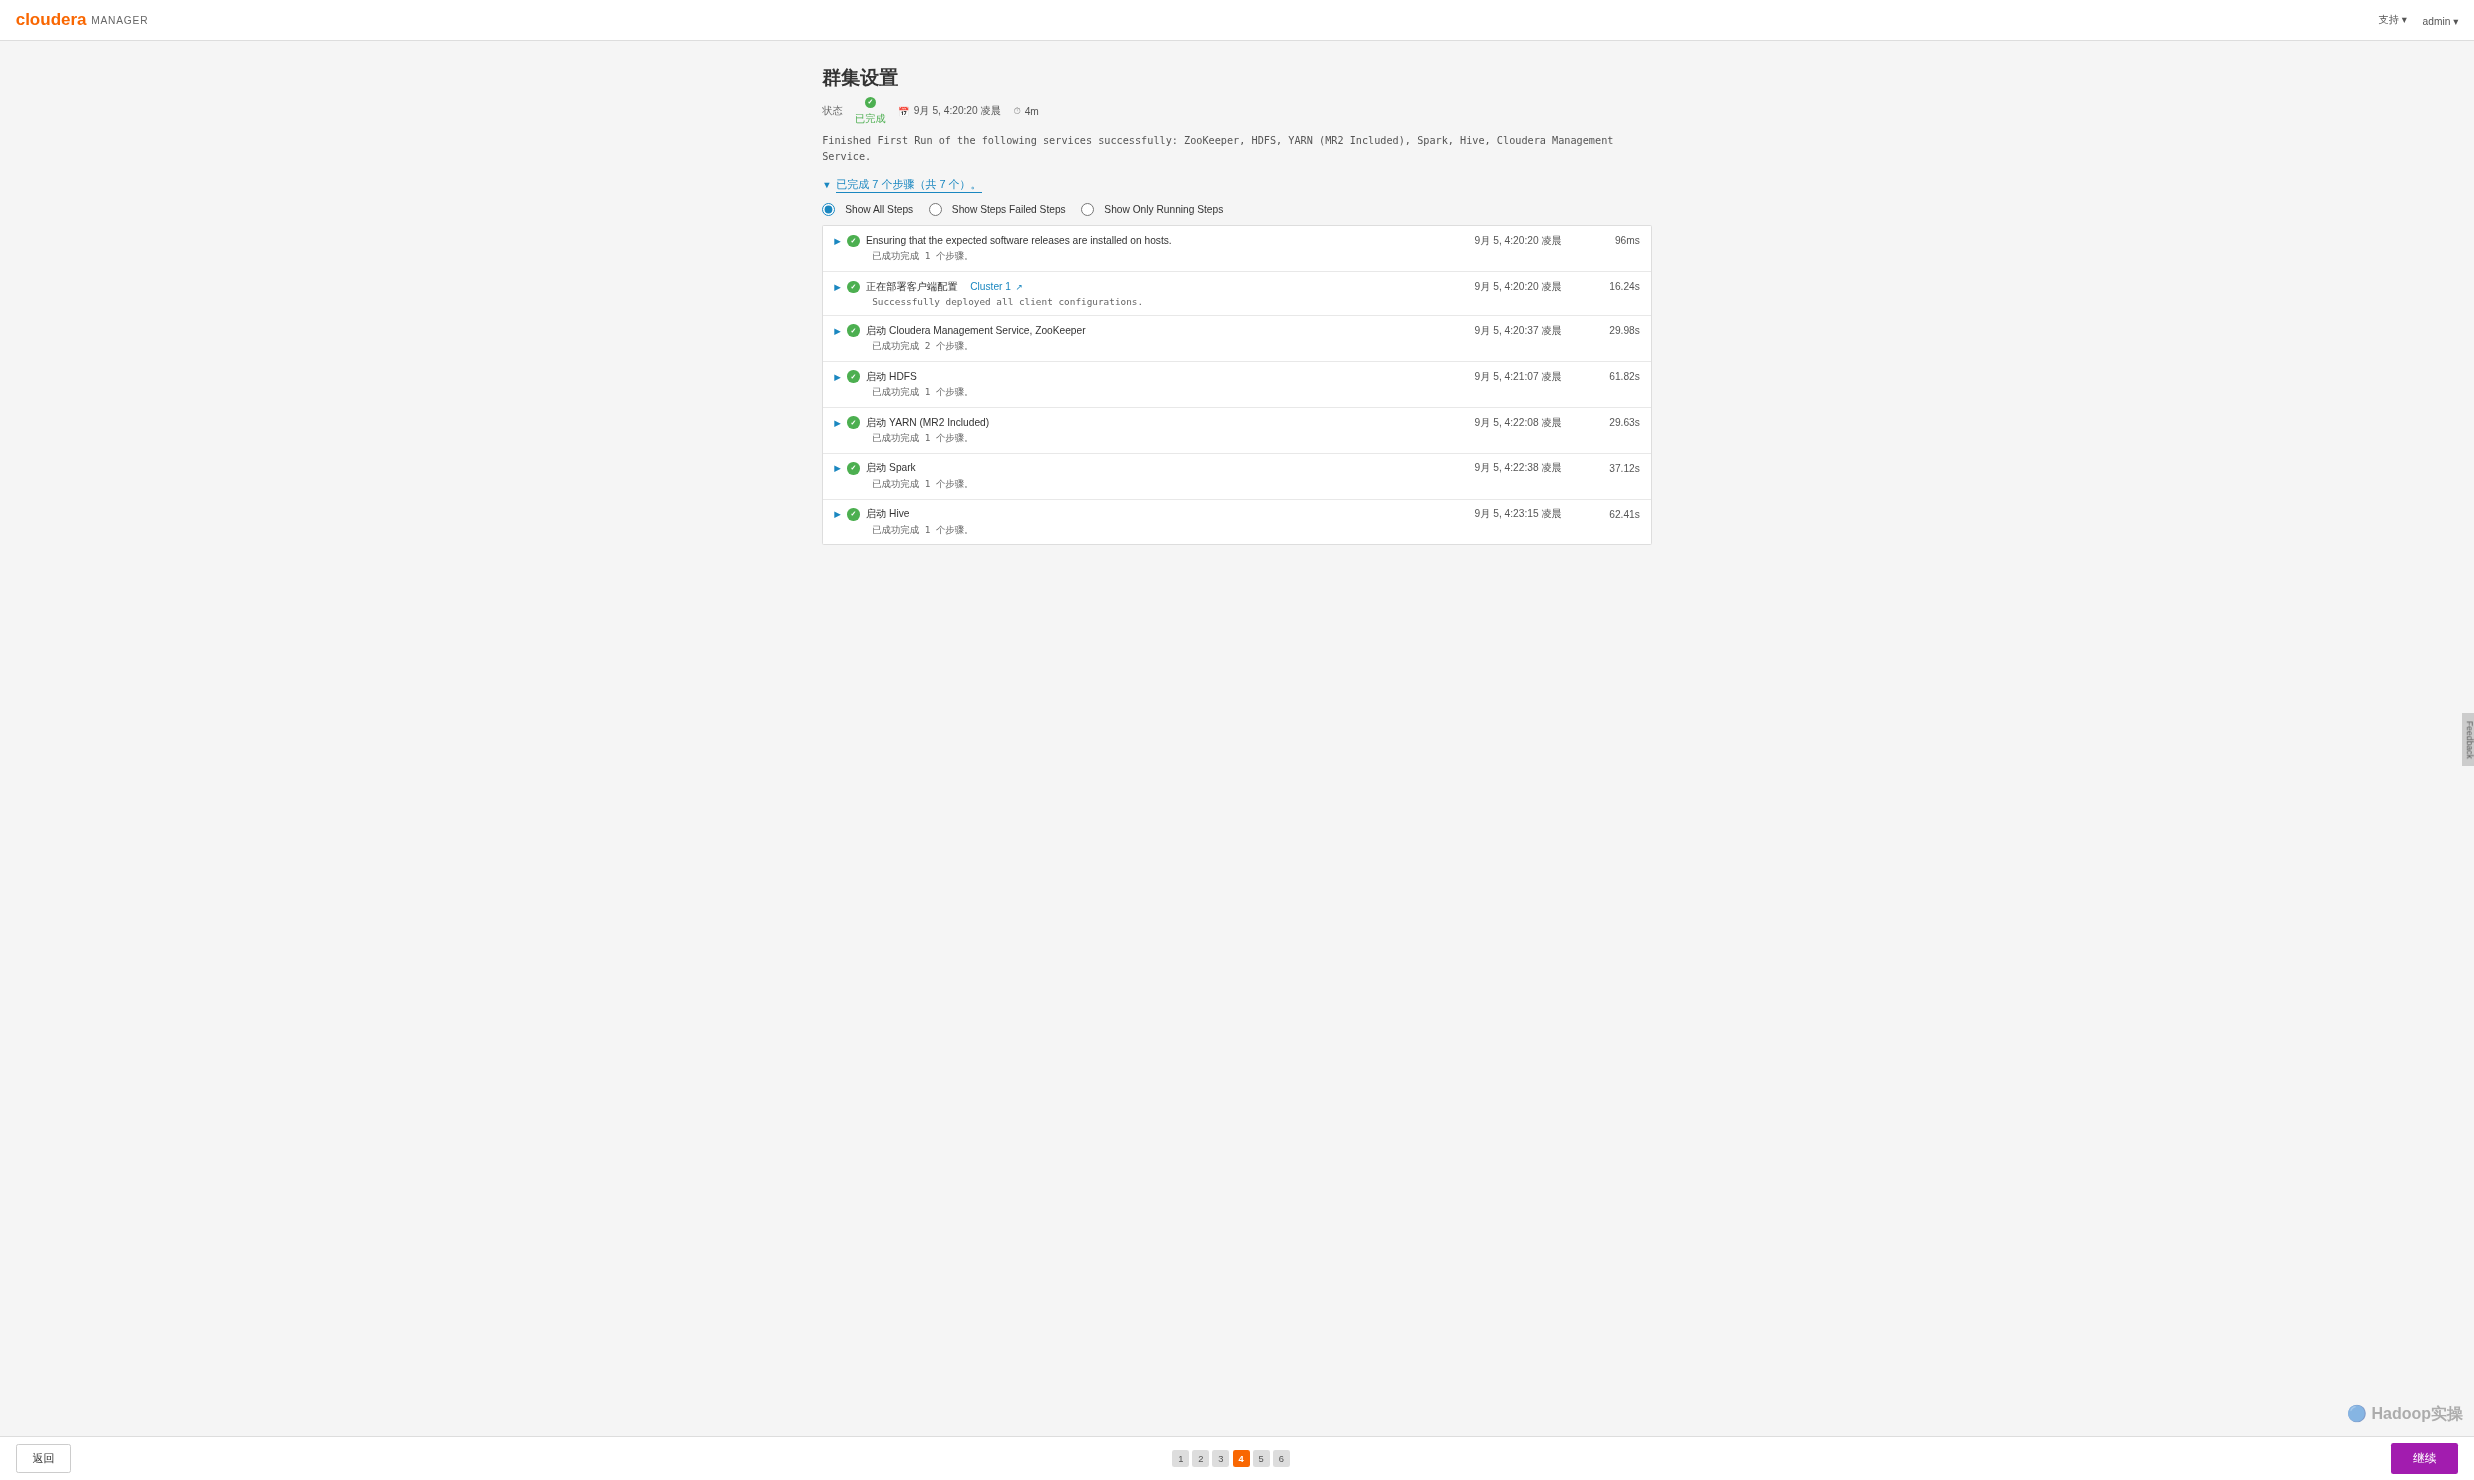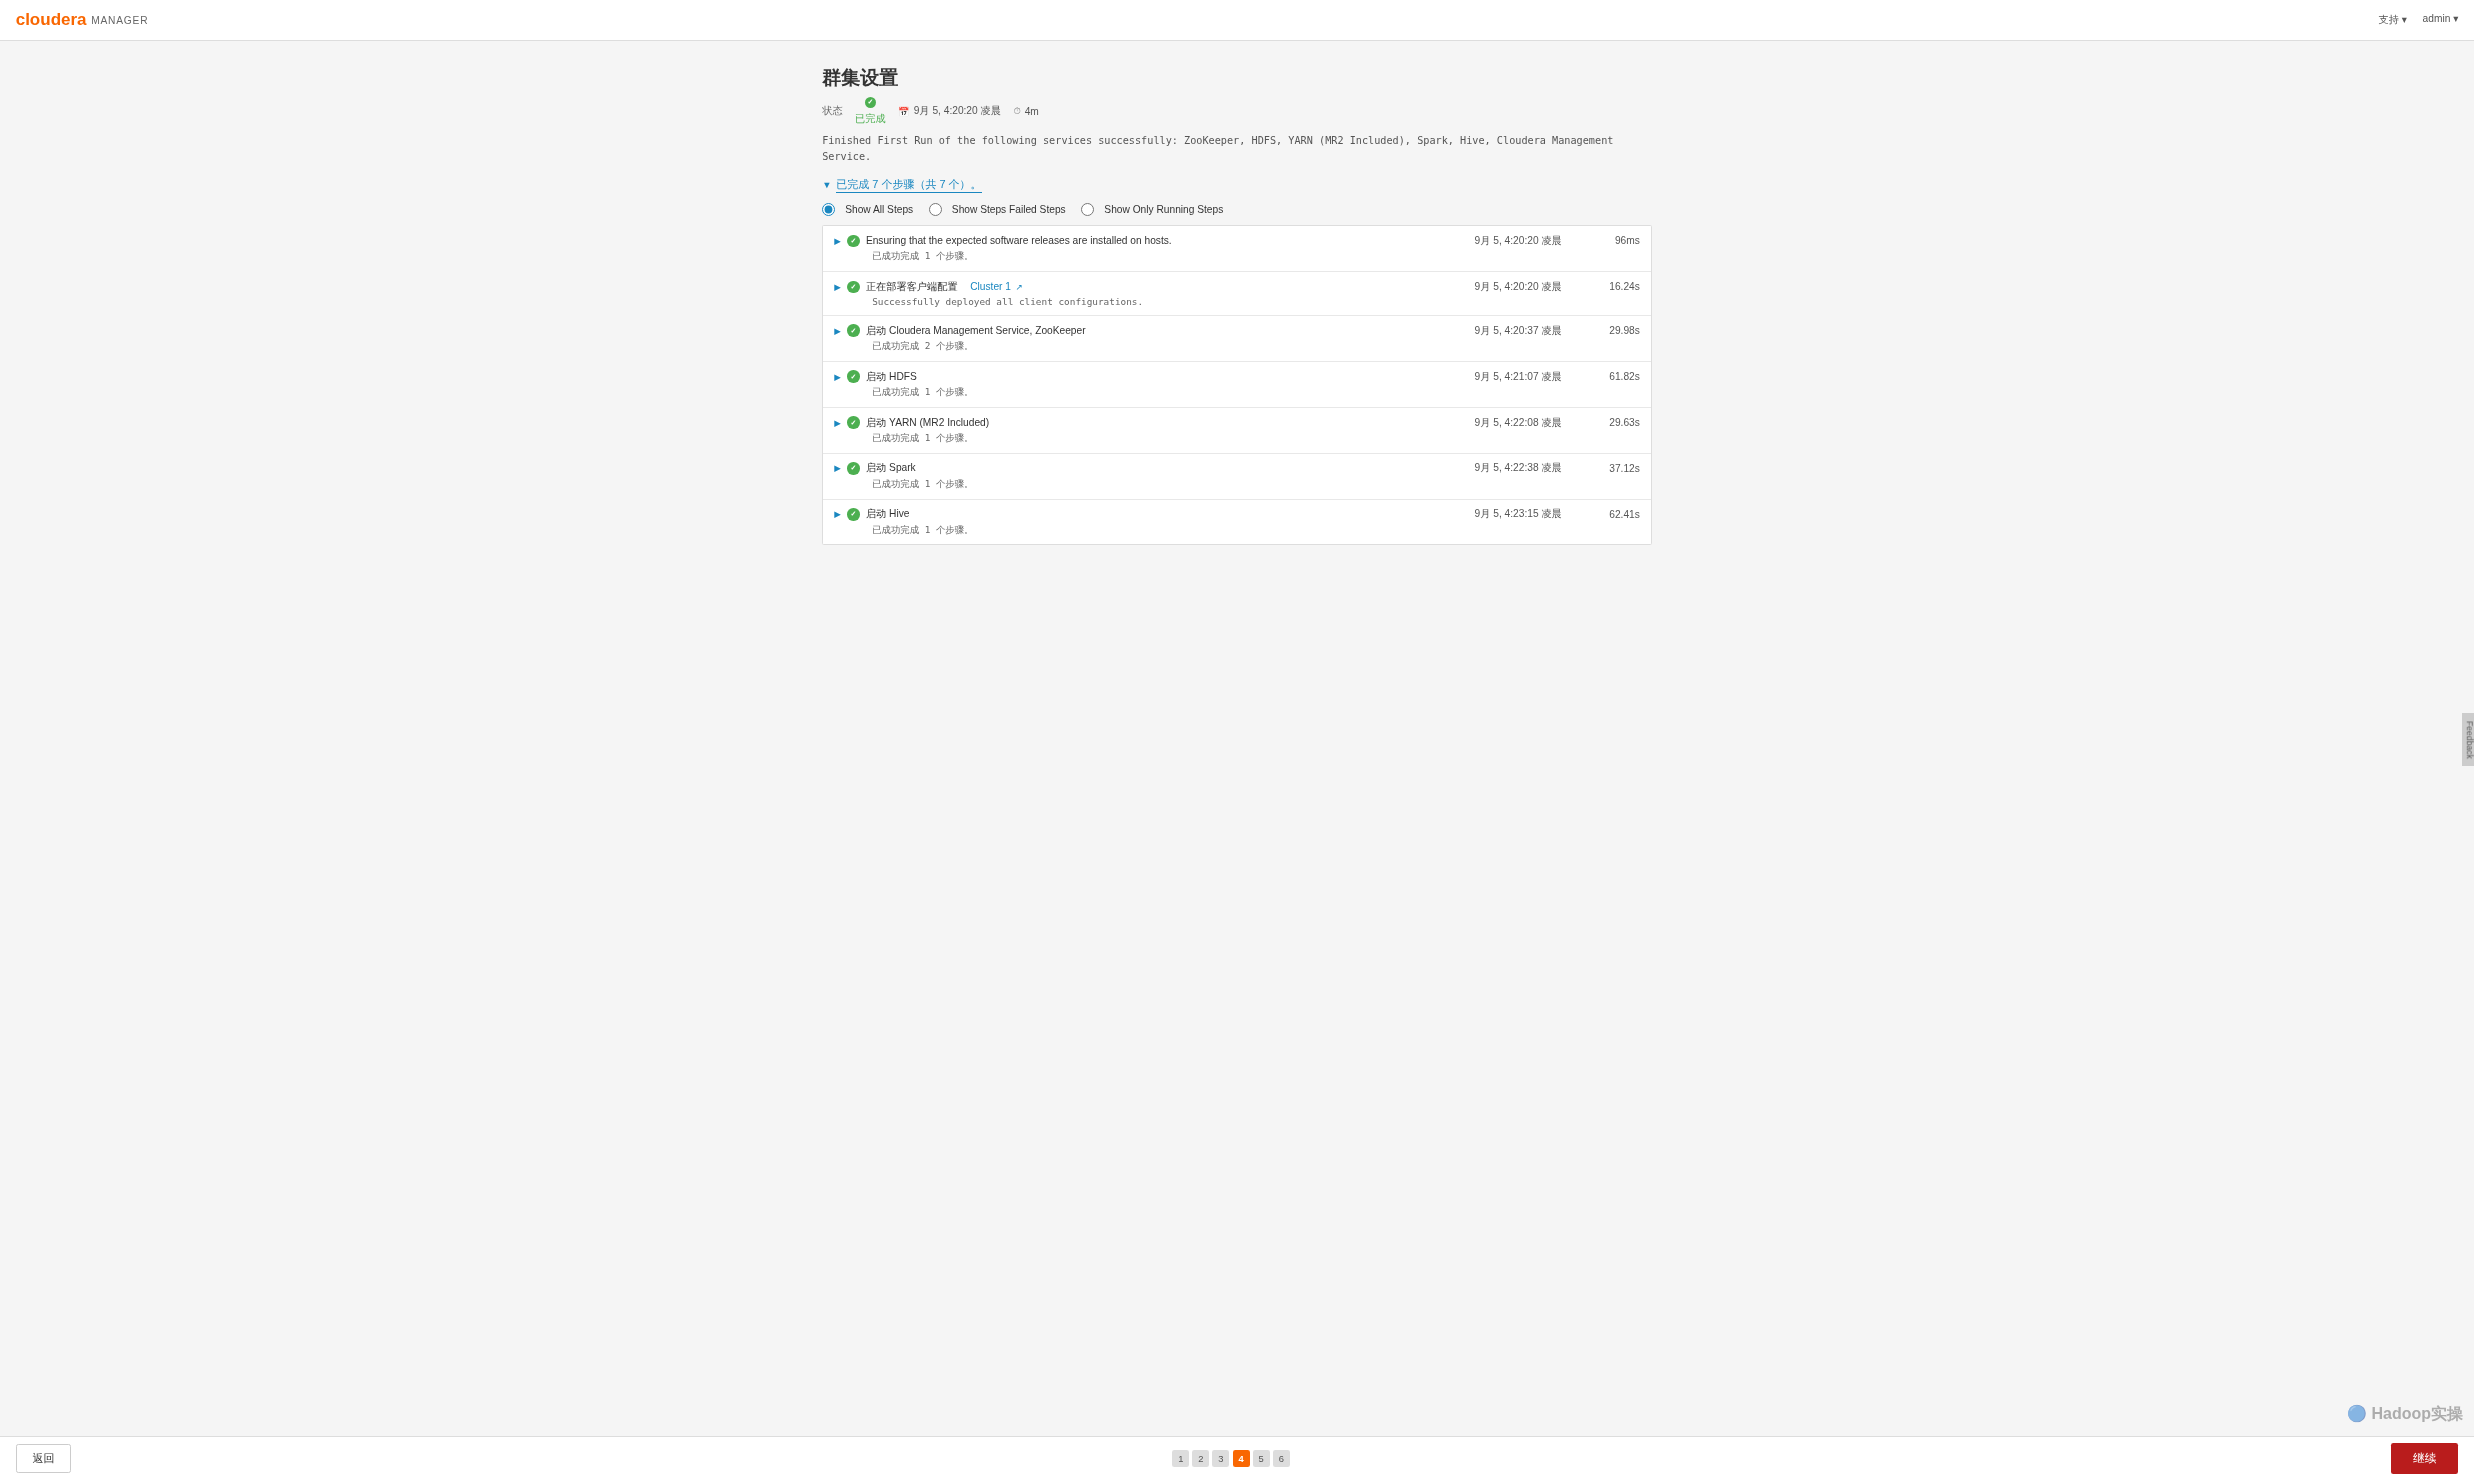--- a/index.html
+++ b/index.html
@@ -28,21 +28,21 @@
     .logo-manager {
       font-size: 10.2px;
       color: #666;
       font-weight: normal;
       letter-spacing: 0.8px;
       text-transform: uppercase;
     }
     .header-right {
       display: flex;
       gap: 15.7px;
-      align-items: flex-start;
+      align-items: flex-end;
       color: #555;
       font-size: 10.2px;
     }
     .header-right span {
       cursor: pointer;
       color: #555;
     }
 
     
     .main {
@@ -259,21 +259,21 @@
       justify-content: center;
       font-size: 9.4px;
       color: #555;
     }
     .dot.active {
       background: #f96702;
       color: #fff;
       font-weight: bold;
     }
     .btn-continue {
-      background: #b91c1c;
+      background: #a21caf;
       color: #fff;
       border: none;
       padding: 7.8px 22px;
       font-size: 11.7px;
       cursor: pointer;
       border-radius: 2.3px;
     }
 
     
     .watermark {

